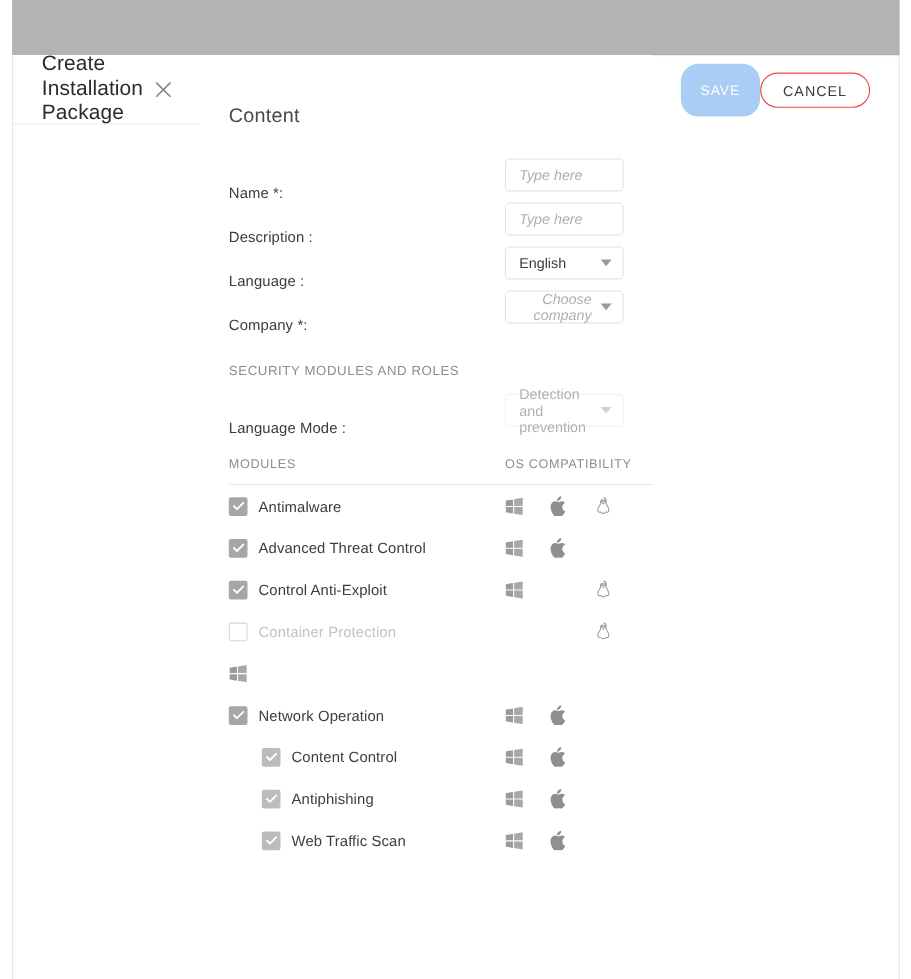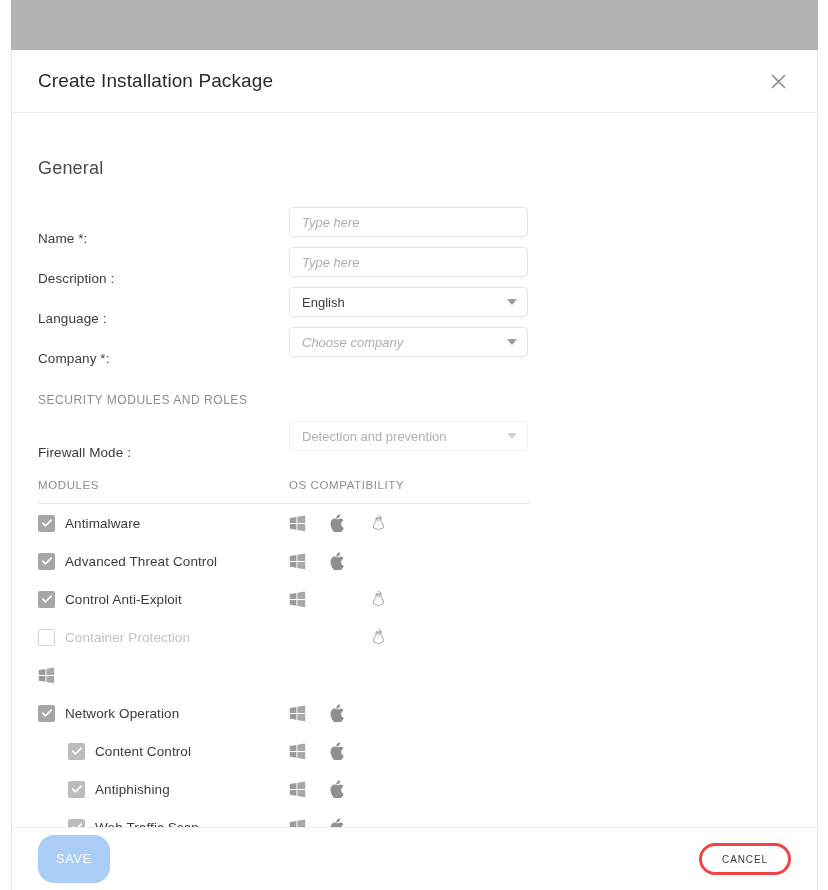--- a/index.html
+++ b/index.html
@@ -20,21 +20,21 @@
     position:absolute; left:818px; top:0; width:10px; height:50px; background:#ffffff;
   }
 
   
   .modal {
     position: absolute; left: 11px; top: 50px;
     width: 807px; height: 840px;
     background: #ffffff;
     border-left: 1px solid #e6e6e6;
     border-right: 1px solid #e6e6e6;
-    display: flex; flex-direction: column;
+    display: flex; flex-direction: row;
   }
 
   .modal-header {
     height: 63px; flex: 0 0 63px;
     border-bottom: 1px solid #ededed;
     display: flex; align-items: center; justify-content: space-between;
     padding: 0 26px 0 26px;
   }
   .modal-title {
     font-size: 19px; color: #2b2b2b; font-weight: 400; letter-spacing: .1px;
@@ -152,22 +152,22 @@
     min-width: 65px; height: 48px; padding: 0 18px;
     border-radius: 16px; border: none;
     background: #a9cdf5; color: #ffffff;
     font-size: 12.5px; letter-spacing: .9px;
     font-family: "Liberation Sans", sans-serif;
     cursor: default;
   }
   .btn-cancel {
     min-width: 90px; height: 32px; padding: 0 20px;
     border-radius: 16px;
-    border: 3px solid #ef4444; background: #ffffff; color: #3b3b3b;
-    font-size: 10px; letter-spacing: .9px;
+    border: 1px solid #ef4444; background: #ffffff; color: #3b3b3b;
+    font-size: 13px; letter-spacing: .9px;
     font-family: "Liberation Sans", sans-serif;
     cursor: pointer;
     text-align: right;
   }
 </style>
 </head>
 <body>
 
 <div class="page">
 
@@ -180,21 +180,21 @@
       <div class="modal-title">Create Installation Package</div>
       <div class="close-btn">
         <svg width="15" height="15" viewBox="0 0 15 15">
           <path d="M1.5 1.5 L13.5 13.5 M13.5 1.5 L1.5 13.5" stroke="#8a8a8a" stroke-width="1.6" stroke-linecap="round"></path>
         </svg>
       </div>
     </div>
 
     <div class="modal-body">
 
-      <div class="section-title">General</div>
+      <div class="section-title">Content</div>
 
       <div class="form-row">
         <div class="form-label">Name *:</div>
         <div class="field">
           <span class="ph">Type here</span>
         </div>
       </div>
 
       <div class="form-row">
         <div class="form-label">Description :</div>
@@ -215,21 +215,21 @@
         <div class="form-label">Company *:</div>
         <div class="field select">
           <span class="ph">Choose company</span>
           <span class="caret"></span>
         </div>
       </div>
 
       <div class="sub-header">SECURITY MODULES AND ROLES</div>
 
       <div class="form-row">
-        <div class="form-label">Firewall Mode :</div>
+        <div class="form-label">Language Mode :</div>
         <div class="field select disabled">
           <span class="val">Detection and prevention</span>
           <span class="caret light"></span>
         </div>
       </div>
 
       <div class="table-head">
         <div class="th th-modules">MODULES</div>
         <div class="th th-os">OS COMPATIBILITY</div>
       </div>

